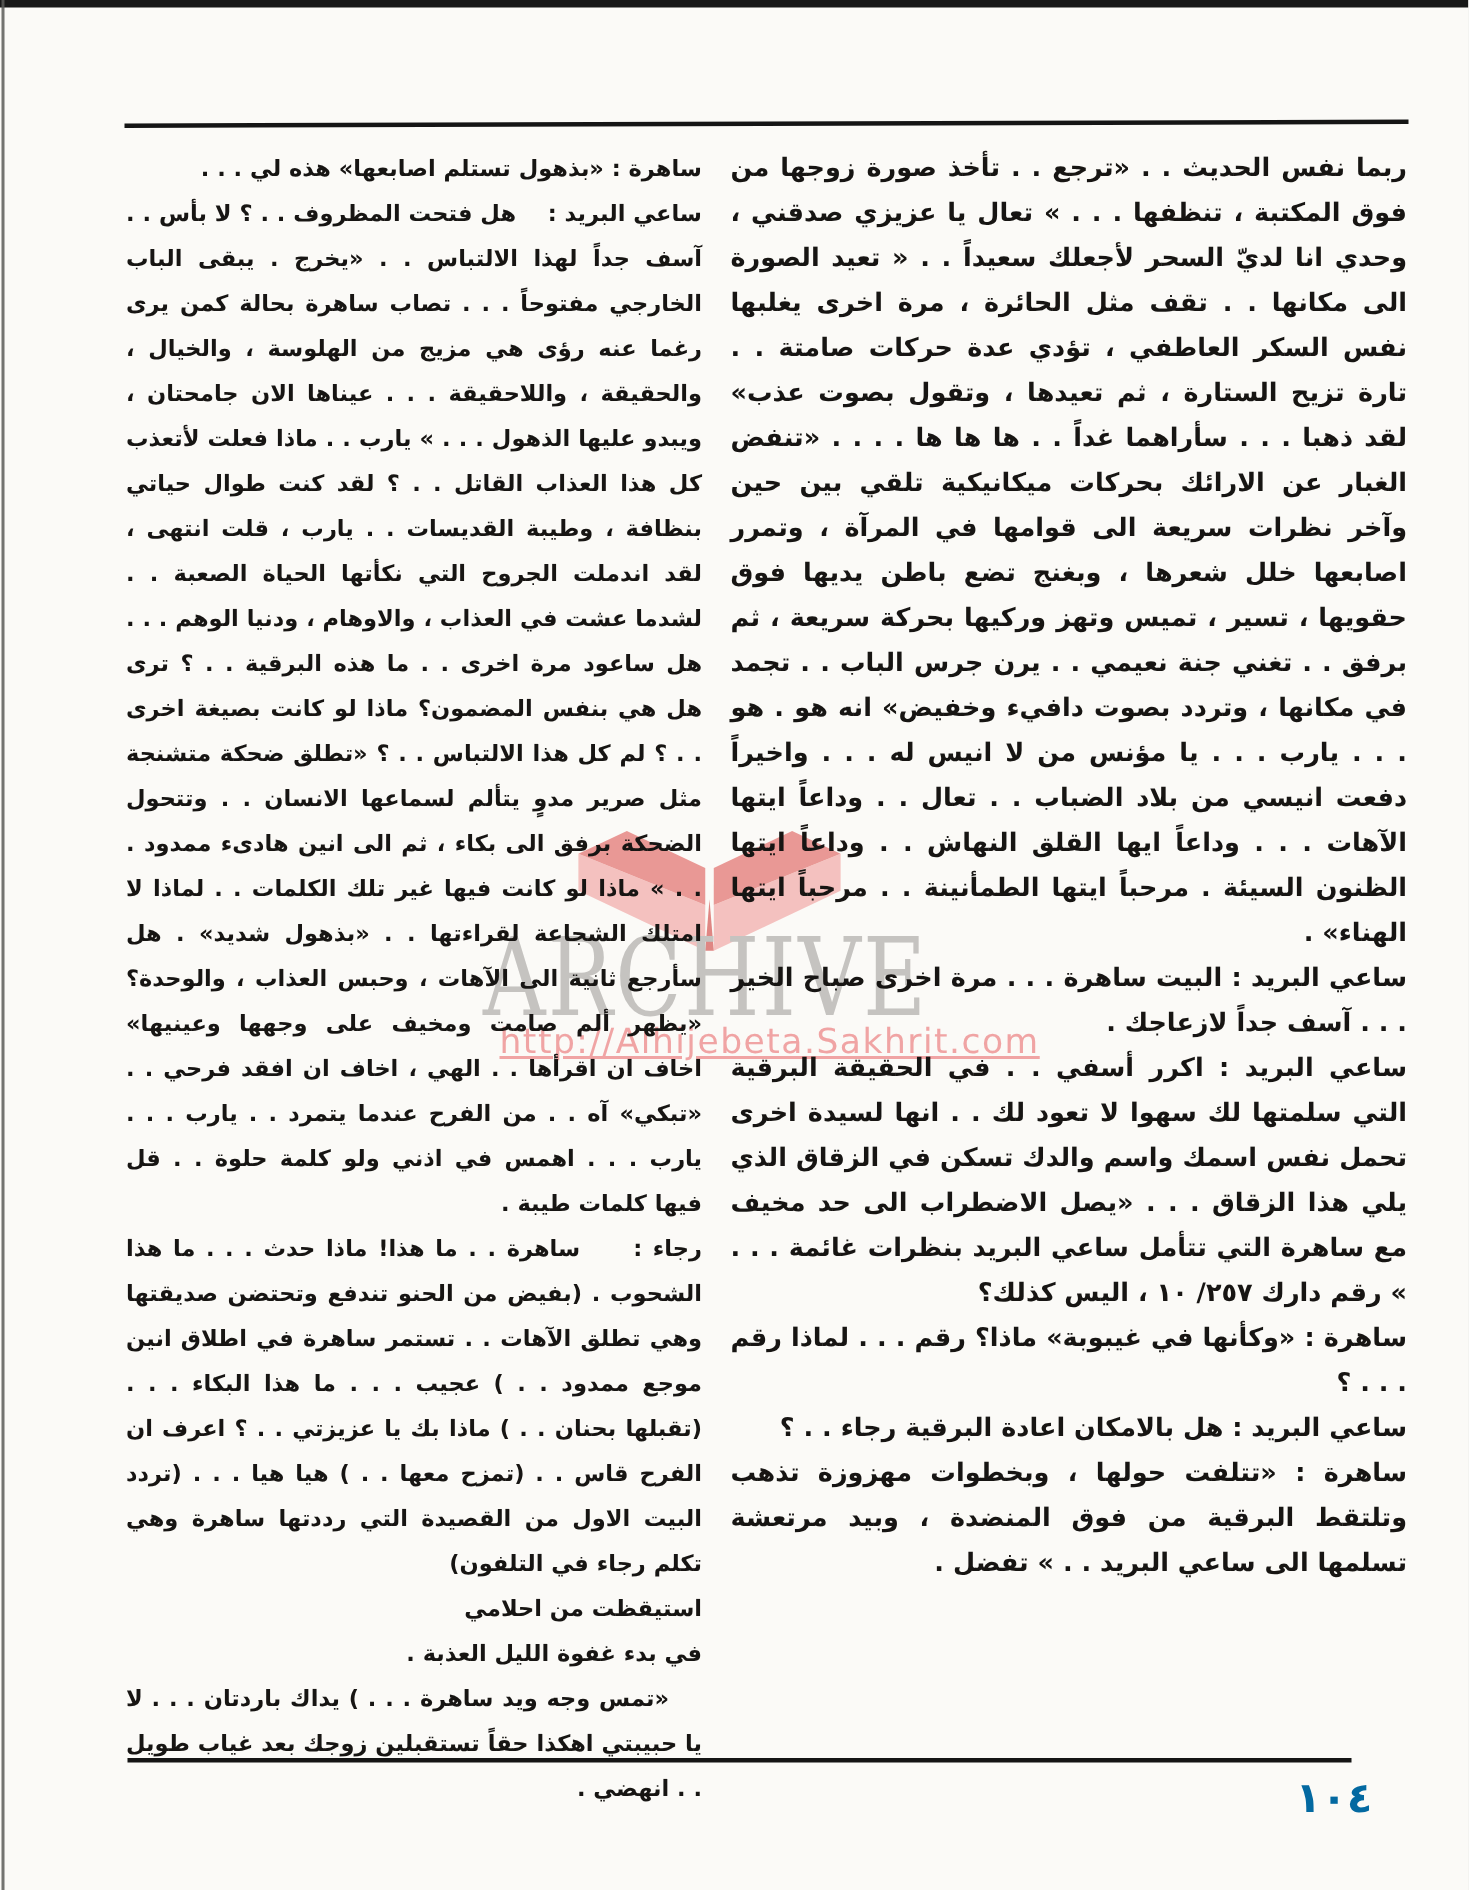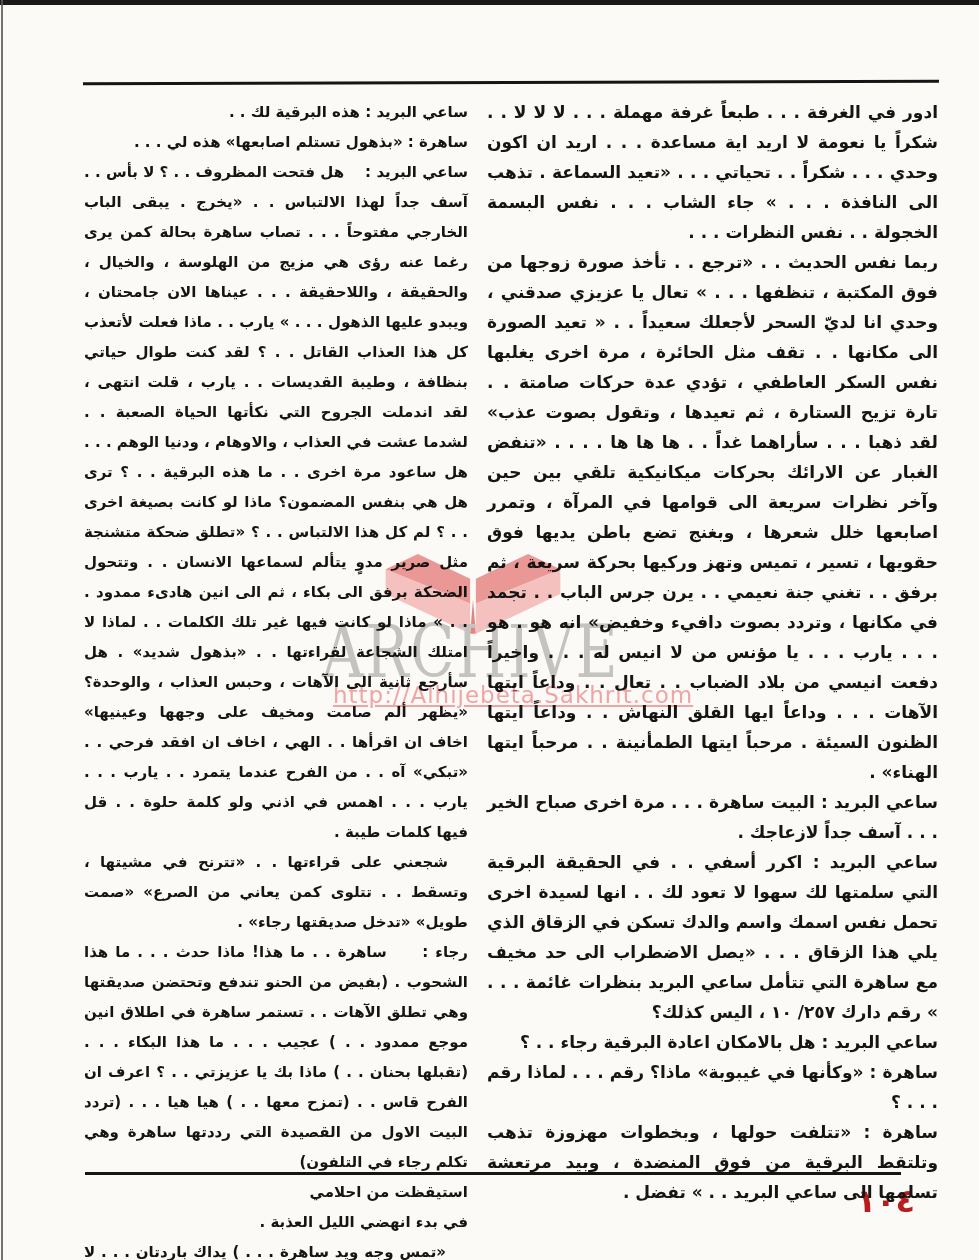--- a/index.html
+++ b/index.html
@@ -11,21 +11,21 @@
   .page {
     position:relative; width:979px; height:1260px;
     background:#fbfaf7; overflow:hidden;
   }
   .top-bar { position:absolute; top:0; left:0; width:100%; height:5px; background:#181818; }
   .left-edge { position:absolute; top:0; left:1px; width:2px; height:100%; background:#5a5a58; opacity:.85; }
   .header-rule { position:absolute; top:81px; left:83px; width:856px; height:3px; background:#151515; transform:rotate(-0.18deg); }
   .footer-rule { position:absolute; top:1172px; left:85px; width:816px; height:3px; background:#151515; }
   .page-number {
     position:absolute; top:1182px; right:64px;
-    font-size:32px; font-weight:bold; color:#b91c1c;margin-left:28px;
+    font-size:28px; font-weight:bold; color:#0369a1;margin-left:28px;
   }
 
   
   .watermark { position:absolute; inset:0; z-index:1; pointer-events:none; }
   .wm-logo { position:absolute; left:378px; top:543px; width:190px; height:98px; opacity:.8; }
   .wm-title {
     position:absolute; left:322px; top:618px;
     font-family:"DejaVu Serif", serif; font-weight:normal;
     font-size:76px; line-height:72px; color:#c5c3c0;
     letter-spacing:2px; transform:scale(0.76,0.95); transform-origin:left top;
@@ -68,37 +68,34 @@
       <path d="M103,62 L192,26 L158,10 L103,36 Z" fill="#e5807d"></path>
       <path d="M97,94 L103,94 L100,58 Z" fill="#d96a67"></path>
     </svg>
     <div class="wm-title">ARCHIVE</div>
     <div class="wm-url">http://Alhijebeta.Sakhrit.com</div>
   </div>
 
   <div class="columns">
     <div class="col col-right">
 
-    <p class="p-normal">ادور في الغرفة . . .  طبعاً غرفة مهملة . . .  لا لا لا . .  شكراً يا نعومة لا اريد اية مساعدة . . .  اريد ان اكون وحدي . . .  شكراً . .  تحياتي . . .  «تعيد السماعة .  تذهب الى النافذة . . . »  جاء الشاب . . .  نفس البسمة الخجولة . .  نفس النظرات . . .</p>
         <p class="p-gap">ربما نفس الحديث . .  «ترجع . .  تأخذ صورة زوجها من فوق المكتبة ، تنظفها . . . »  تعال يا عزيزي صدقني ، وحدي انا لديّ السحر لأجعلك سعيداً . .  « تعيد الصورة الى مكانها . .  تقف مثل الحائرة ، مرة اخرى يغلبها نفس السكر العاطفي ، تؤدي عدة حركات صامتة . .  تارة تزيح الستارة ، ثم تعيدها ، وتقول بصوت عذب»  لقد ذهبا . . .  سأراهما غداً . .  ها ها ها . . . .  «تنفض الغبار عن الارائك بحركات ميكانيكية تلقي بين حين وآخر نظرات سريعة الى قوامها في المرآة ، وتمرر اصابعها خلل شعرها ، وبغنج تضع باطن يديها فوق حقويها ، تسير ، تميس وتهز وركيها بحركة سريعة ، ثم برفق . .  تغني جنة نعيمي . .  يرن جرس الباب . .  تجمد في مكانها ، وتردد بصوت دافيء وخفيض»  انه هو .  هو . . .  يارب . . .  يا مؤنس من لا انيس له . . .  واخيراً دفعت انيسي من بلاد الضباب . .  تعال . .  وداعاً ايتها الآهات . . .  وداعاً ايها القلق النهاش . .  وداعاً ايتها الظنون السيئة .  مرحباً ايتها الطمأنينة . .  مرحباً ايتها الهناء» .</p>
         <p class="p-normal">ساعي البريد : البيت ساهرة . . .  مرة اخرى صباح الخير . . .  آسف جداً لازعاجك .</p>
         <p class="p-normal">ساعي البريد : اكرر أسفي . .  في الحقيقة البرقية التي سلمتها لك سهوا لا تعود لك . .  انها لسيدة اخرى تحمل نفس اسمك واسم والدك تسكن في الزقاق الذي يلي هذا الزقاق . . .  «يصل الاضطراب الى حد مخيف مع ساهرة التي تتأمل ساعي البريد بنظرات غائمة . . . »  رقم دارك ٢٥٧/ ١٠ ، اليس كذلك؟</p>
+        <p class="p-normal">ساهرة : «وكأنها في غيبوبة» ماذا؟ رقم . . .  لماذا رقم . . . ؟</p>
         <p class="p-normal">ساعي البريد : هل بالامكان اعادة البرقية رجاء . . ؟</p>
-        <p class="p-normal">ساهرة : «وكأنها في غيبوبة» ماذا؟ رقم . . .  لماذا رقم . . . ؟</p>
         <p class="p-normal">ساهرة : «تتلفت حولها ، وبخطوات مهزوزة تذهب وتلتقط البرقية من فوق المنضدة ، وبيد مرتعشة تسلمها الى ساعي البريد . . »  تفضل .</p>
       </div>
     <div class="col col-left">
 
-    <p class="p-normal">ساعي البريد : هذه البرقية لك . .</p>
         <p class="p-normal">ساهرة : «بذهول تستلم اصابعها» هذه لي . . .</p>
         <p class="p-normal">ساعي البريد : &nbsp;&nbsp; هل فتحت المظروف . . ؟ لا بأس . .  آسف جداً لهذا الالتباس . .  «يخرج .  يبقى الباب الخارجي مفتوحاً . . .  تصاب ساهرة بحالة كمن يرى رغما عنه رؤى هي مزيج من الهلوسة ، والخيال ، والحقيقة ، واللاحقيقة . . .  عيناها الان جامحتان ، ويبدو عليها الذهول . . . »  يارب . .  ماذا فعلت لأتعذب كل هذا العذاب القاتل . . ؟ لقد كنت طوال حياتي بنظافة ، وطيبة القديسات . .  يارب ، قلت انتهى ، لقد اندملت الجروح التي نكأتها الحياة الصعبة . .  لشدما عشت في العذاب ، والاوهام ، ودنيا الوهم . . .  هل ساعود مرة اخرى . .  ما هذه البرقية . . ؟ ترى هل هي بنفس المضمون؟ ماذا لو كانت بصيغة اخرى . . ؟ لم كل هذا الالتباس . . ؟ «تطلق ضحكة متشنجة مثل صرير مدوٍ يتألم لسماعها الانسان . .  وتتحول الضحكة برفق الى بكاء ، ثم الى انين هادىء ممدود . . . »  ماذا لو كانت فيها غير تلك الكلمات . .  لماذا لا امتلك الشجاعة لقراءتها . .  «بذهول شديد» .  هل سأرجع ثانية الى الآهات ، وحبس العذاب ، والوحدة؟ «يظهر ألم صامت ومخيف على وجهها وعينيها» اخاف ان اقرأها . .  الهي ، اخاف ان افقد فرحي . .  «تبكي» آه . .  من الفرح عندما يتمرد . .  يارب . . .  يارب . . .  اهمس في اذني ولو كلمة حلوة . .  قل فيها كلمات طيبة .</p>
-        <p class="p-gap-indent">شجعني على قراءتها . .  «تترنح في مشيتها ، وتسقط . .  تتلوى كمن يعاني من الصرع» «صمت طويل» «تدخل صديقتها رجاء» .</p>
         <p class="p-normal">رجاء : &nbsp;&nbsp;&nbsp; ساهرة . .  ما هذا! ماذا حدث . . .  ما هذا الشحوب .  (بفيض من الحنو تندفع وتحتضن صديقتها وهي تطلق الآهات . .  تستمر ساهرة في اطلاق انين موجع ممدود . . ) عجيب . . .  ما هذا البكاء . . .  (تقبلها بحنان . . ) ماذا بك يا عزيزتي . . ؟ اعرف ان الفرح قاس . .  (تمزح معها . . ) هيا هيا . . .  (تردد البيت الاول من القصيدة التي رددتها ساهرة وهي تكلم رجاء في التلفون)</p>
         <p class="p-verse">استيقظت من احلامي</p>
-        <p class="p-verse">في بدء انهضي الليل العذبة .</p>
+        <p class="p-verse">في بدء غفوة الليل العذبة .</p>
         <p class="p-indent">«تمس وجه ويد ساهرة . . . ) يداك باردتان . . .  لا يا حبيبتي اهكذا حقاً تستقبلين زوجك بعد غياب طويل . .  انهضي .</p>
       </div>
   </div>
 
   <div class="footer-rule"></div>
   <div class="page-number">١٠٤</div>
 
 </div>
 
 </body></html>

